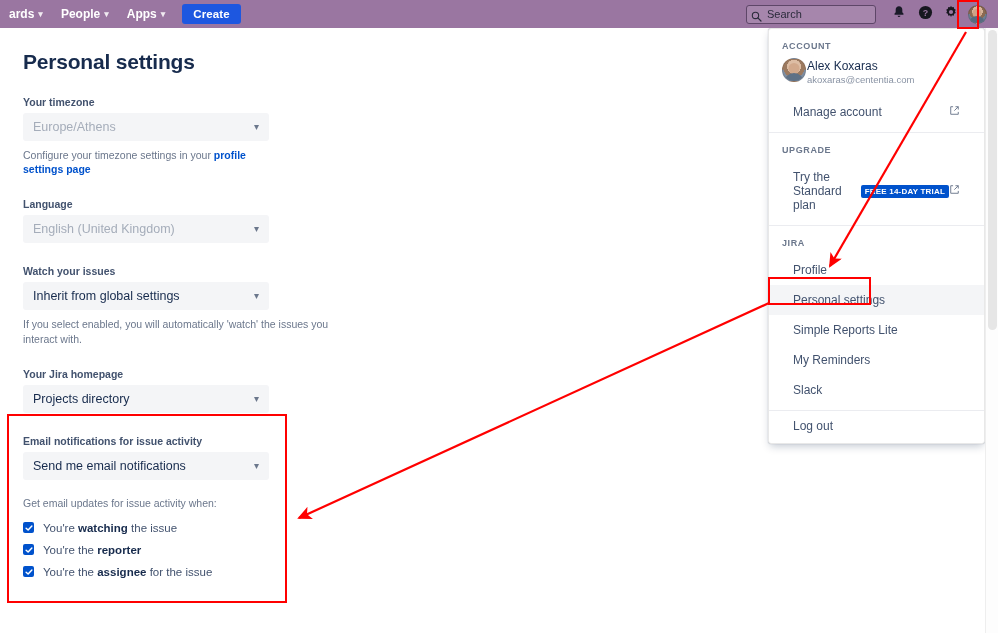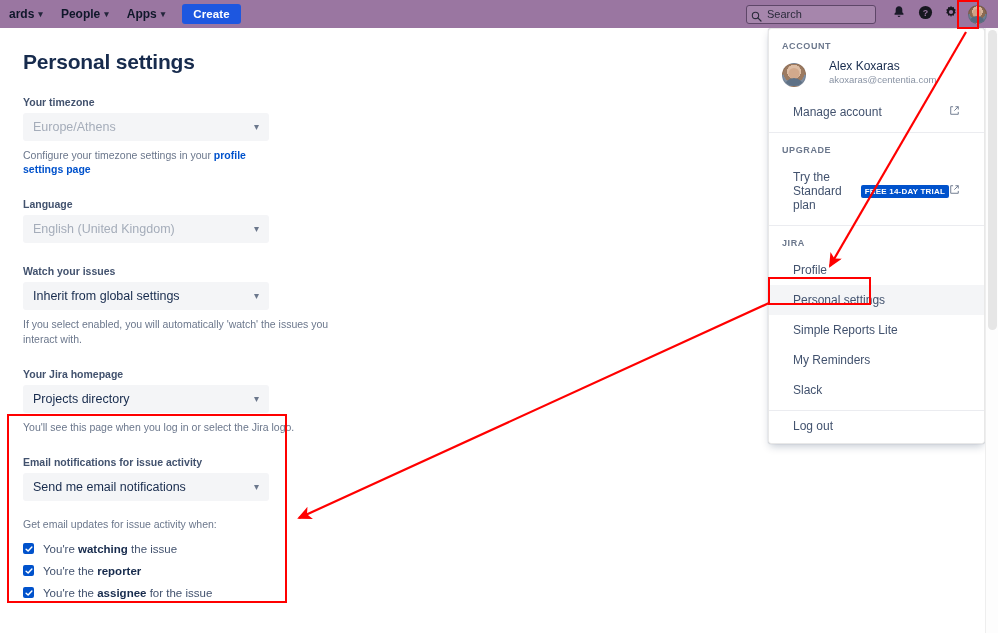--- a/index.html
+++ b/index.html
@@ -14,21 +14,21 @@
   
   .navbar {
     position: absolute; top:0; left:0; width: 998px; height: 28px;
     background: #9a76a1;
     display: flex; align-items: center;
     z-index: 30;
   }
   .nav-left { display:flex; align-items:center; height:28px; padding-left:0px; }
   .nav-item {
     display:flex; align-items:center; gap:4px;
-    font-size: 12px; color:#0f172a; font-weight:600;
+    font-size: 12px; color:#ffffff; font-weight:600;
     padding: 0 9px; height: 28px; cursor:pointer; white-space:nowrap;
   }
   .caret { font-size: 9px; line-height:1; opacity:.85; }
   .create-btn {
     background:#1d57e0; color:#fff; font-size:11.5px; font-weight:700;
     border-radius:3px; padding: 4px 11px; margin-left: 8px; cursor:pointer;
     border:none; letter-spacing:.1px;
   }
   .nav-right {
     position:absolute; right: 8px; top:0; height:28px;
@@ -98,21 +98,21 @@
   .dropdown {
     position:absolute; top: 28px; right: 13px; width: 217px;
     background:#fff; border:1px solid #e8e8e8;
     box-shadow: 0 4px 8px -2px rgba(9,30,66,.25), 0 0 1px rgba(9,30,66,.31);
     border-radius:3px; z-index: 20; padding-bottom: 2px;
   }
   .dd-section-label {
     font-size: 9px; font-weight:700; color:#6b778c; letter-spacing:.6px;
     padding: 12px 13px 7px 13px;
   }
-  .dd-account-row { display:flex; align-items:flex-end; gap:23px; padding: 0 13px 10px 13px; }
+  .dd-account-row { display:flex; align-items:flex-start; gap:1px; padding: 0 13px 10px 13px; }
   .dd-avatar {
     width:24px; height:24px; border-radius:50%; flex:0 0 24px; position:relative; overflow:hidden;
     background: radial-gradient(circle at 50% 35%, #ddbda4 0 38%, #9c7a60 39% 60%, #7e8da0 61% 100%);
     border:1px solid rgba(0,0,0,.08);
   }
   .dd-avatar .face { position:absolute; left:50%; top:20%; transform:translateX(-50%);
     width:11px; height:11px; border-radius:50%; background:#d2a98c; }
   .dd-avatar .body { position:absolute; left:50%; bottom:-3px; transform:translateX(-50%);
     width:20px; height:11px; border-radius:10px 10px 0 0; background:#5e7186; }
   .dd-name { font-size: 12px; color:#172b4d; line-height:1.35; }
@@ -249,21 +249,20 @@
       </div>
       <div class="help-text" style="width:320px">If you select enabled, you will automatically 'watch' the issues you interact with.</div>
     </div>
 
     <div class="field-group">
       <div class="field-label">Your Jira homepage</div>
       <div class="select">
         <span class="val">Projects directory</span>
         <span class="chev">▾</span>
       </div>
-      <div class="help-text" style="width:320px">You'll see this page when you log in or select the Jira logo.</div>
     </div>
 
     <div class="email-block">
       <div class="field-label">Email notifications for issue activity</div>
       <div class="select">
         <span class="val">Send me email notifications</span>
         <span class="chev">▾</span>
       </div>
       <div class="checkbox-intro">Get email updates for issue activity when:</div>
       <div id="checkbox-list">

